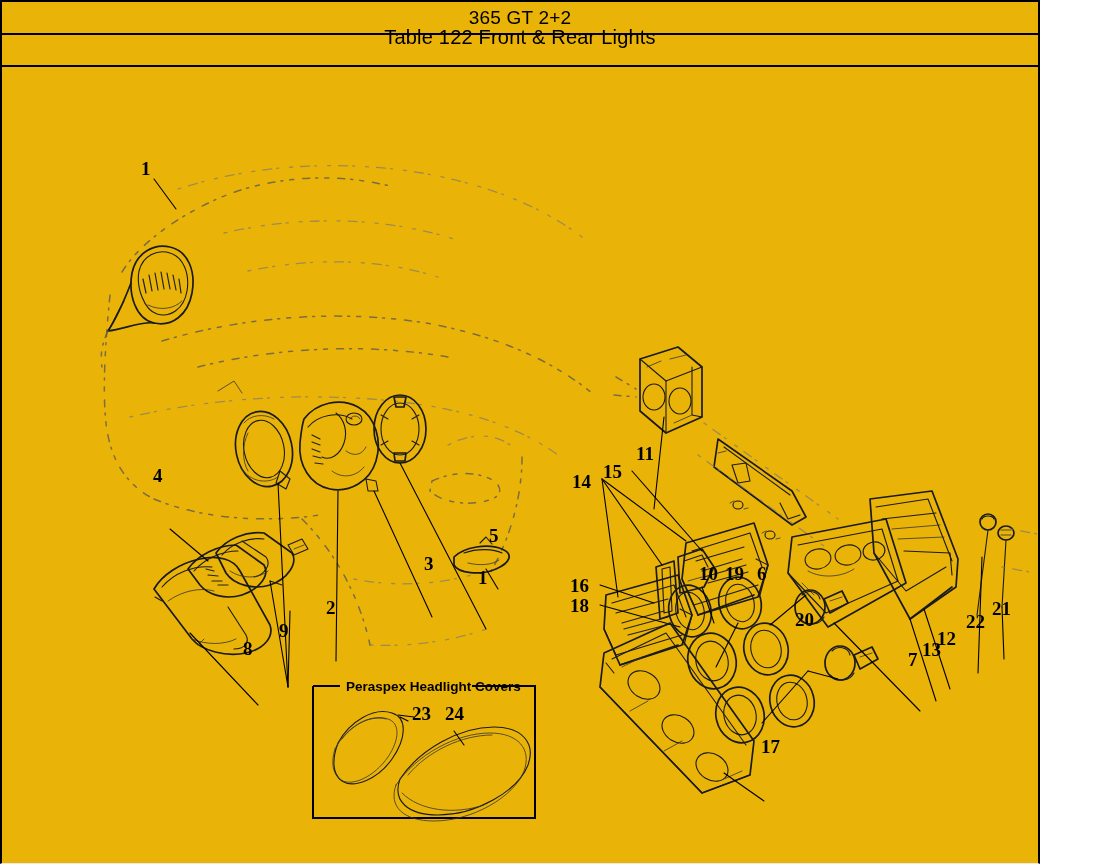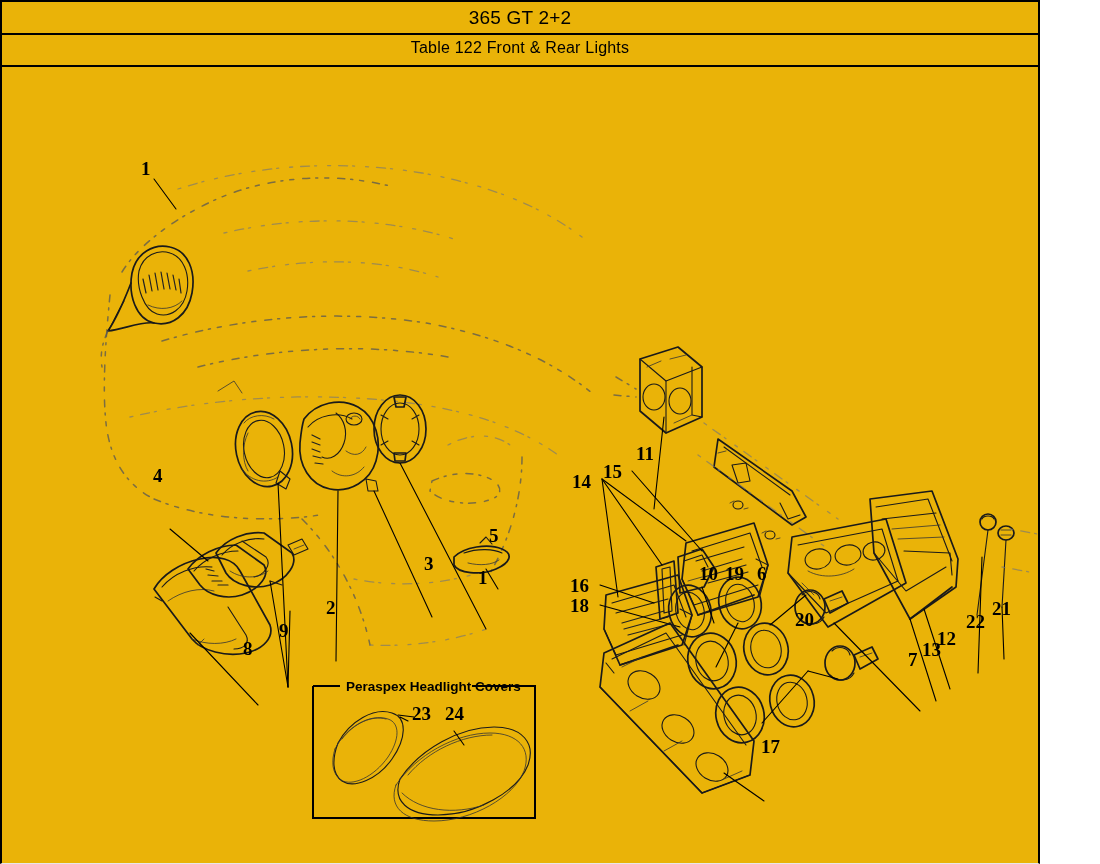--- a/index.html
+++ b/index.html
@@ -39,22 +39,22 @@
     width: 100%;
     text-align: center;
     line-height: 1;
   }
   #model-title {
     top: 6px;
     font-size: 19px;
     letter-spacing: 0.2px;
   }
   #table-title {
-    top: 38px;
-    font-size: 16px;
+    top: 25px;
+    font-size: 20px;
     letter-spacing: 0.2px;
   }
 
   #diagram-area {
     position: absolute;
     left: 0;
     top: 65px;
     width: 1100px;
     height: 799px;
   }

